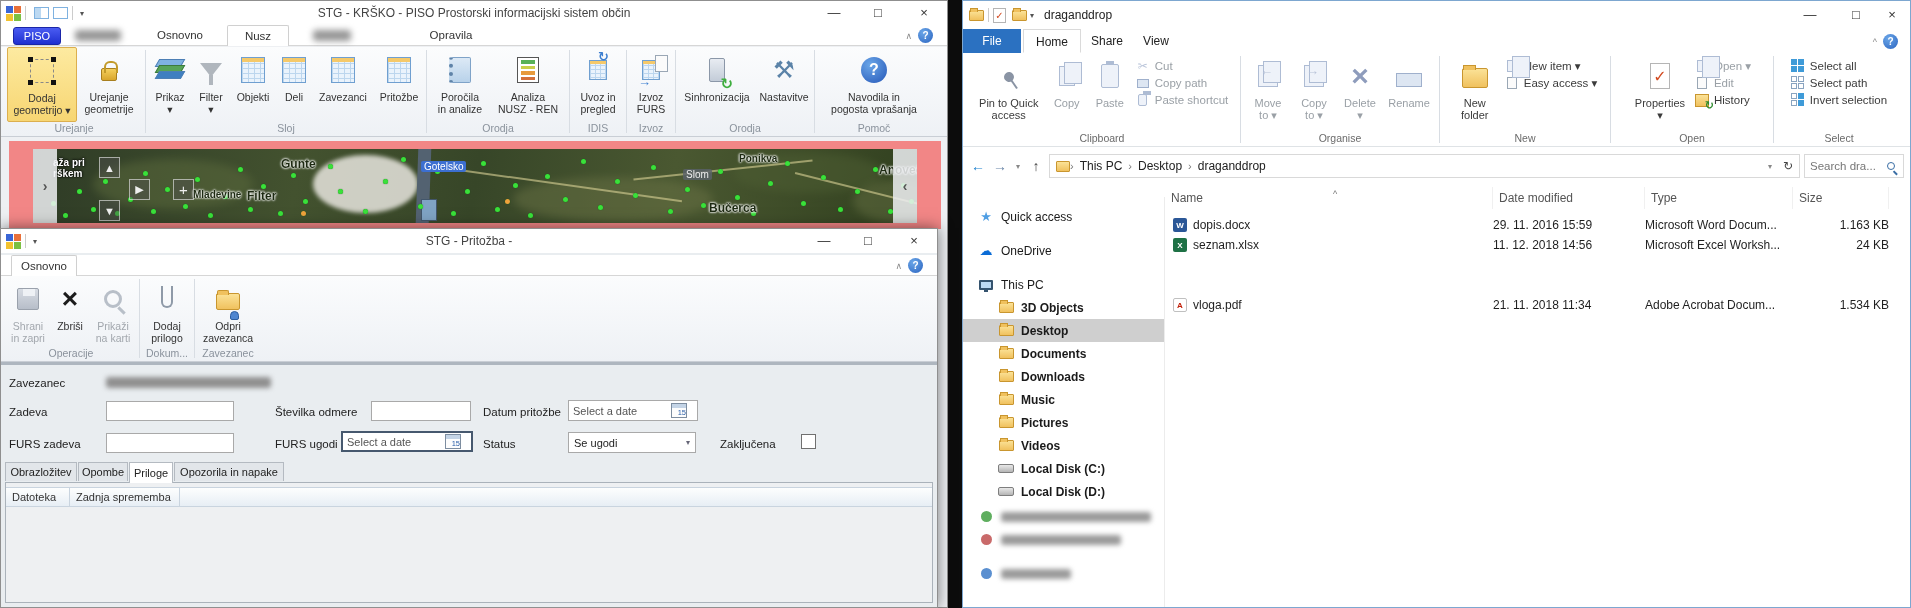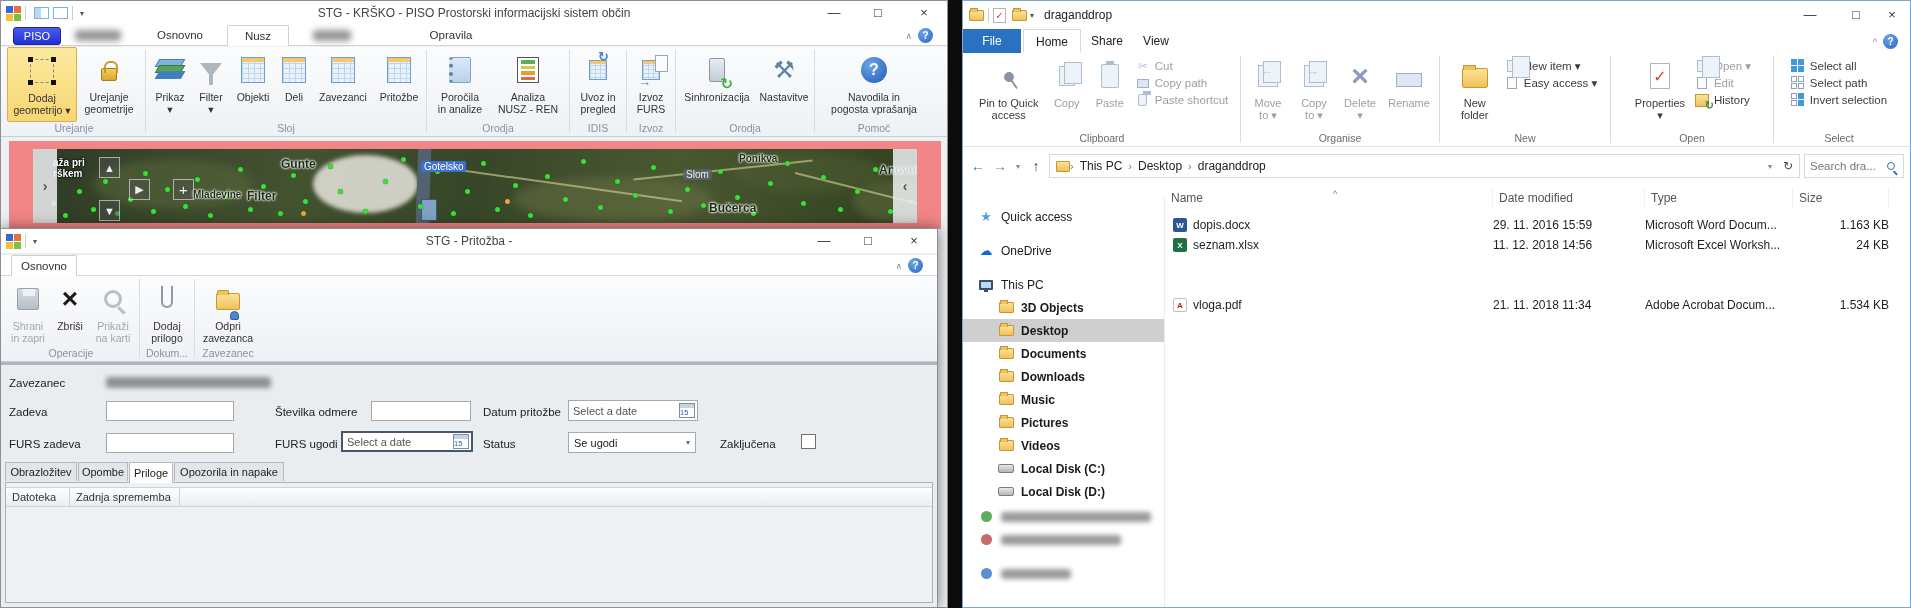--- a/index.html
+++ b/index.html
@@ -108,21 +108,21 @@
   
   #pritozba { left:0; top:228px; width:938px; height:380px; background:#e9edf0; border:1px solid #8f8f8f; box-shadow:0 0 14px rgba(0,0,0,.5); }
   #pritozba .ribbon { top:47px; height:86px; }
   #pritozba .ribbon-border { position:absolute; left:0; right:0; top:133px; height:3px; background:#aeb6bf; }
   .formlabel { position:absolute; font-size:11.5px; color:#222; }
   .redact { background:#8f8f8f; filter:blur(2.5px); border-radius:3px; }
   .finput { position:absolute; height:20px; background:#fff; border:1px solid #a9a9a9; }
   .datepick { position:absolute; height:21px; background:#fff; border:1px solid #a9a9a9; display:flex; align-items:center; }
   .datepick.focus { border:2px solid #46586e; }
   .datepick .ph { flex:1; font-size:11px; color:#555; padding-left:4px; }
-  .cal { width:16px; height:15px; border:1px solid #7d8da0; background:#fdfdfd; margin-right:2px; position:relative; font-size:7.5px; color:#2b5fa8; text-align:left; line-height:18px; }
+  .cal { width:16px; height:15px; border:1px solid #7d8da0; background:#fdfdfd; margin-right:10px; position:relative; font-size:7.5px; color:#2b5fa8; text-align:right; line-height:18px; }
   .cal:before { content:""; position:absolute; left:0; right:0; top:0; height:4px; background:#c4d4e6; }
   .selbox { position:absolute; height:21px; background:#fff; border:1px solid #a9a9a9; display:flex; align-items:center; font-size:11px; color:#222; }
   .selbox .val { flex:1; padding-left:5px; }
   .selbox .chev { width:14px; color:#667; font-size:8px; text-align:center; }
   .chkbox { position:absolute; width:15px; height:15px; background:#fff; border:1px solid #707070; }
   .ftab { position:absolute; top:0; height:19px; line-height:19px; font-size:11px; color:#222; text-align:center;
      background:#e2e6ea; border:1px solid #b4bac1; border-bottom:none; cursor:pointer; }
   .ftab.active { background:#fff; height:21px; line-height:21px; z-index:2; }
   #attach-panel { position:absolute; left:4px; right:4px; top:253px; bottom:4px; background:#eef0f2; border:1px solid #aab2ba; }
   .thead { position:absolute; left:0; right:0; top:4px; height:20px; background:linear-gradient(#fdfefe,#e7eef5); border-top:1px solid #c9d4df; border-bottom:1px solid #c9d4df; display:flex; }

